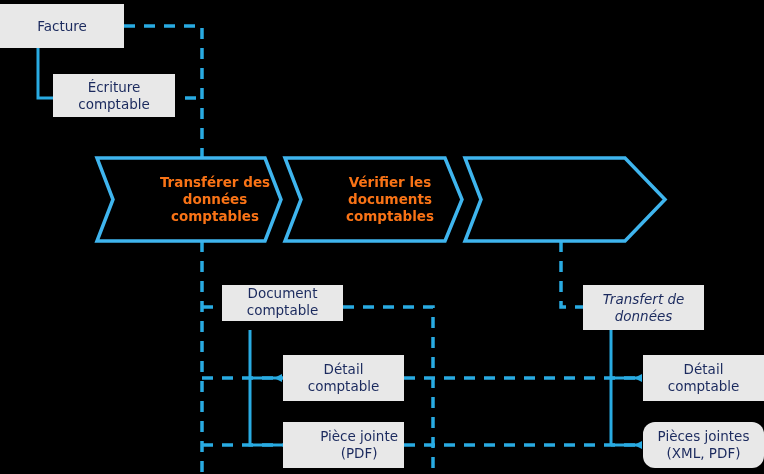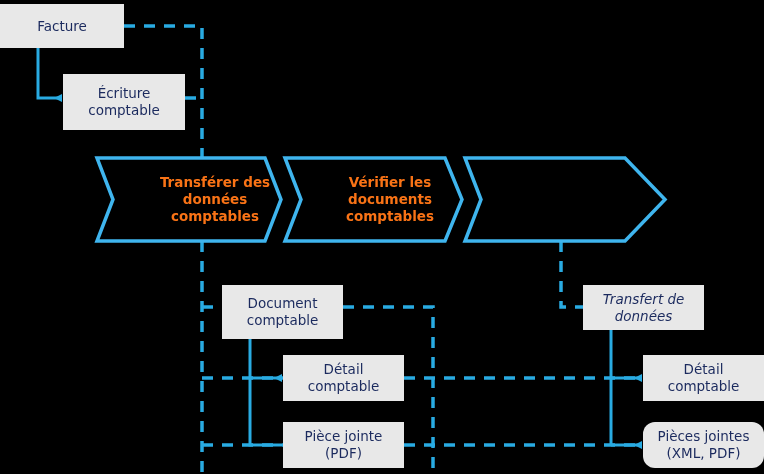--- a/index.html
+++ b/index.html
@@ -84,36 +84,36 @@
   <svg class="layer" viewBox="0 0 764 474" xmlns="http://www.w3.org/2000/svg">
     <path d="M97,158 L265,158 L281,199.5 L265,241 L97,241 L113,199.5 Z" fill="none" stroke="#3fb5ee" stroke-width="3.5" stroke-linejoin="miter"></path>
     <path d="M285,158 L445,158 L462,199.5 L445,241 L285,241 L301,199.5 Z" fill="none" stroke="#3fb5ee" stroke-width="3.5" stroke-linejoin="miter"></path>
     <path d="M465,158 L625,158 L665,199.5 L625,241 L465,241 L481,199.5 Z" fill="none" stroke="#3fb5ee" stroke-width="3.5" stroke-linejoin="miter"></path>
   </svg>
 
   <div class="node" style="left:0px;top:4px;width:124px;height:44px;">
     <span>Facture</span>
   </div>
 
-  <div class="node" style="left:63px;top:74px;width:122px;height:56px;">
+  <div class="node" style="left:53px;top:74px;width:122px;height:43px;">
     <span>Écriture
 comptable</span>
   </div>
 
-  <div class="node" style="left:222px;top:285px;width:121px;height:54px;">
+  <div class="node" style="left:222px;top:285px;width:121px;height:36px;align-items:flex-end;">
     <span>Document
 comptable</span>
   </div>
 
   <div class="node" style="left:283px;top:355px;width:121px;height:46px;">
     <span>Détail
 comptable</span>
   </div>
 
-  <div class="node" style="left:283px;top:422px;width:121px;height:46px;">
+  <div class="node" style="left:283px;top:422px;width:121px;height:46px;justify-content:flex-end;">
     <span>Pièce jointe
 (PDF)</span>
   </div>
 
   <div class="node" style="left:583px;top:285px;width:121px;height:45px;font-style:italic;">
     <span>Transfert de
 données</span>
   </div>
 
   <div class="node" style="left:643px;top:355px;width:121px;height:46px;">

